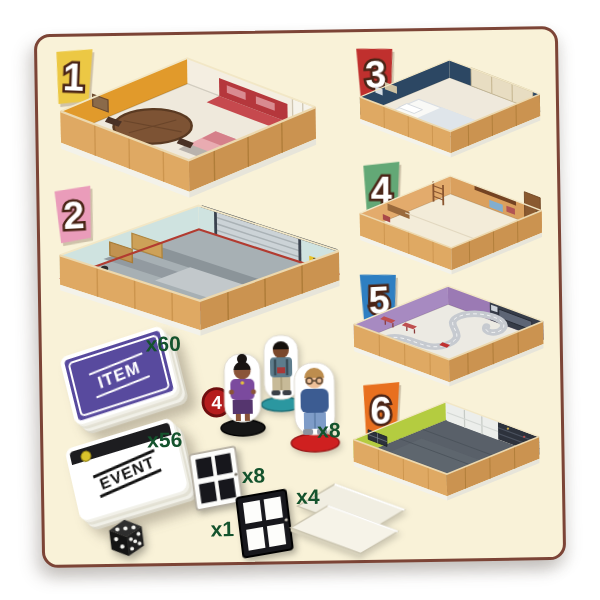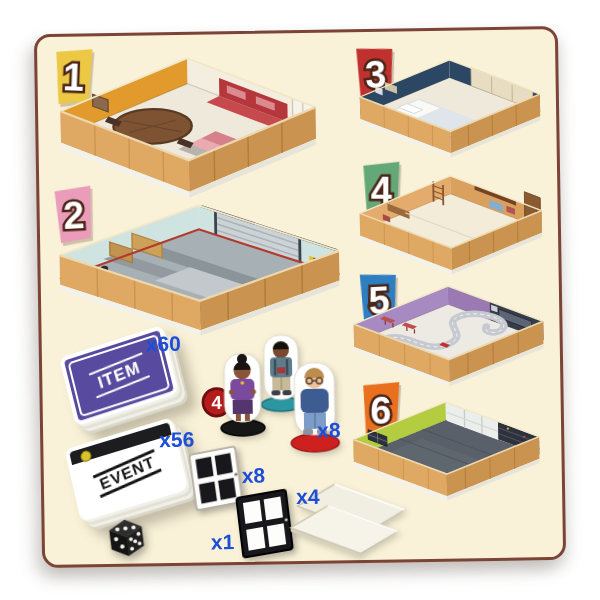--- a/index.html
+++ b/index.html
@@ -38,21 +38,21 @@
   .event-strip{position:absolute;top:0;left:0;right:0;height:13px;background:#1d1d20;
                border-radius:4px 4px 0 0;}
   .event-pin{position:absolute;top:3px;left:10px;width:9px;height:9px;border-radius:50%;
              background:#d9c32c;border:1px solid #8d7d12;}
   .event-label{margin-top:8px;color:#141414;font-weight:bold;font-size:16px;letter-spacing:1px;
                border-top:3px solid #141414;border-bottom:3px solid #141414;padding:0 4px;
                transform:rotate(-7deg);}
   .item-rot{transform:rotate(-17deg) skewX(-4deg);}
   .event-rot{transform:rotate(-16deg) skewX(-4deg);}
 
-  .count{position:absolute;font-weight:bold;font-size:21px;color:#1d4ed8;z-index:6;}
+  .count{position:absolute;font-weight:bold;font-size:21px;color:#14532d;z-index:6;}
 
   .win{filter:drop-shadow(3px 4px 3px rgba(0,0,0,.28));}
   .win-white-rot{transform:rotate(-7deg) skewY(-3deg);}
   .win-black-rot{transform:rotate(-6deg) skewY(-3deg);}
   .die-rot{transform:rotate(-6deg);filter:drop-shadow(2px 4px 4px rgba(0,0,0,.35));}
   .chars{filter:drop-shadow(2px 3px 3px rgba(0,0,0,.2));}
   .tiles{filter:drop-shadow(2px 3px 3px rgba(0,0,0,.18));}
   .qty-badge text{font-size:20px;font-weight:bold;fill:#ffffff;text-anchor:middle;}
 </style>
 </head>
@@ -315,21 +315,21 @@
   </div>
   <span class="count" style="left:104px;top:297px">x60</span>
 
   <div class="abs deck event-rot" style="left:26px;top:398px;width:104px;height:66px">
     <div class="deck-top event-top">
       <div class="event-strip"></div>
       <div class="event-pin"></div>
       <span class="event-label">EVENT</span>
     </div>
   </div>
-  <span class="count" style="left:116px;top:393px">x56</span>
+  <span class="count" style="left:104px;top:393px">x56</span>
 
   <svg class="abs qty-badge" style="left:158px;top:352px" width="32" height="32" viewBox="0 0 34 34">
     <circle cx="17" cy="17" r="14.5" stroke="#6e0e0e" stroke-width="3" fill="#b51d1d"></circle>
     <text x="17" y="24">4</text>
   </svg>
 
   <svg class="abs chars" style="left:180px;top:296px" width="126" height="136" viewBox="0 0 126 136">
     <g transform="translate(42,2)">
       <ellipse cx="17" cy="73" rx="20" ry="7" fill="#2b97a0" stroke="#1f7078" stroke-width="1.5"></ellipse>
       <rect x="0" y="4" width="34" height="64" rx="15" fill="#ffffff" stroke="#e0dbd0" stroke-width="1"></rect>
@@ -404,21 +404,21 @@
   <span class="count" style="left:198px;top:430px">x8</span>
 
   <svg class="abs win win-black-rot" style="left:192px;top:456px" width="56" height="68" viewBox="0 0 56 66">
     <rect x="3" y="3" width="50" height="60" rx="3" fill="#17171c" stroke="#000000" stroke-width="2"></rect>
     <rect x="9" y="9" width="17" height="21" fill="#fdfdfb"></rect>
     <rect x="30" y="9" width="17" height="21" fill="#fdfdfb"></rect>
     <rect x="9" y="36" width="17" height="21" fill="#fdfdfb"></rect>
     <rect x="30" y="36" width="17" height="21" fill="#fdfdfb"></rect>
     <circle cx="50" cy="33" r="1.6" fill="#c9c4b8"></circle>
   </svg>
-  <span class="count" style="left:166px;top:496px">x1</span>
+  <span class="count" style="left:166px;top:483px">x1</span>
 
   <svg class="abs tiles" style="left:246px;top:450px" width="116" height="75" viewBox="0 0 130 84">
     <polygon points="50,2 128,32 86,56 8,26" fill="#f1eee2" stroke="#cbc5b0" stroke-width="1.5"></polygon>
     <line x1="50" y1="2" x2="128" y2="32" stroke="#ffffff" stroke-width="2"></line>
     <polygon points="0,50 78,80 78,84 0,54" fill="#d8d2bc"></polygon>
     <polygon points="42,26 120,56 78,80 0,50" fill="#f6f3e8" stroke="#cbc5b0" stroke-width="1.5"></polygon>
     <line x1="42" y1="26" x2="120" y2="56" stroke="#ffffff" stroke-width="2"></line>
   </svg>
   <span class="count" style="left:252px;top:452px">x4</span>
 

